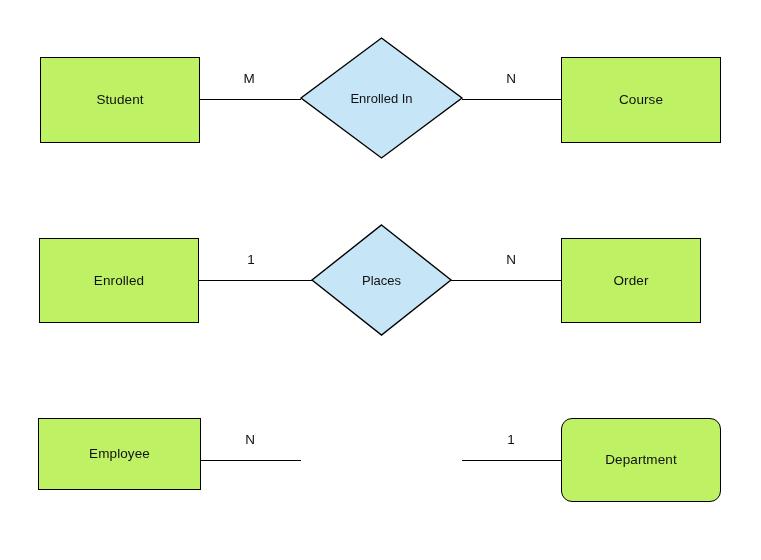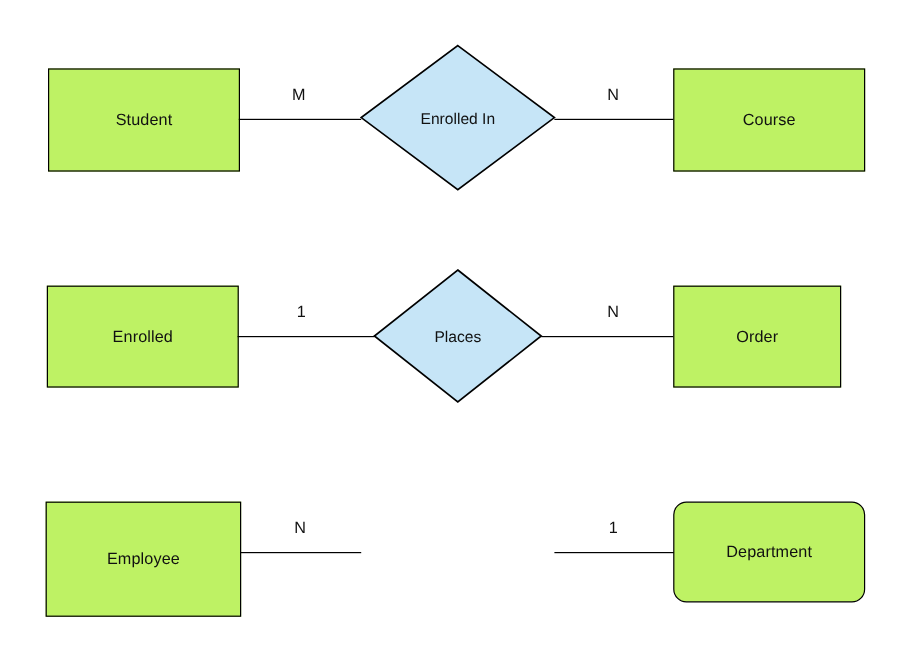--- a/index.html
+++ b/index.html
@@ -136,21 +136,21 @@
   </div>
 
   <div class="connector" style="left:451px; top:280px; width:111px;"></div>
 
   <span class="cardinality" style="left:498px; top:253px; width:26px;">N</span>
 
   <div class="entity" style="left:561px; top:238px; width:140px; height:85px;">
     <span class="entity-label">Order</span>
   </div>
 
-  <div class="entity" style="left:38px; top:418px; width:163px; height:96px;">
+  <div class="entity" style="left:38px; top:418px; width:163px; height:72px;">
     <span class="entity-label">Employee</span>
   </div>
 
   <div class="connector" style="left:200px; top:460px; width:101px;"></div>
 
   <span class="cardinality" style="left:237px; top:433px; width:26px;">N</span>
 
 
   <div class="connector" style="left:462px; top:460px; width:100px;"></div>
 

